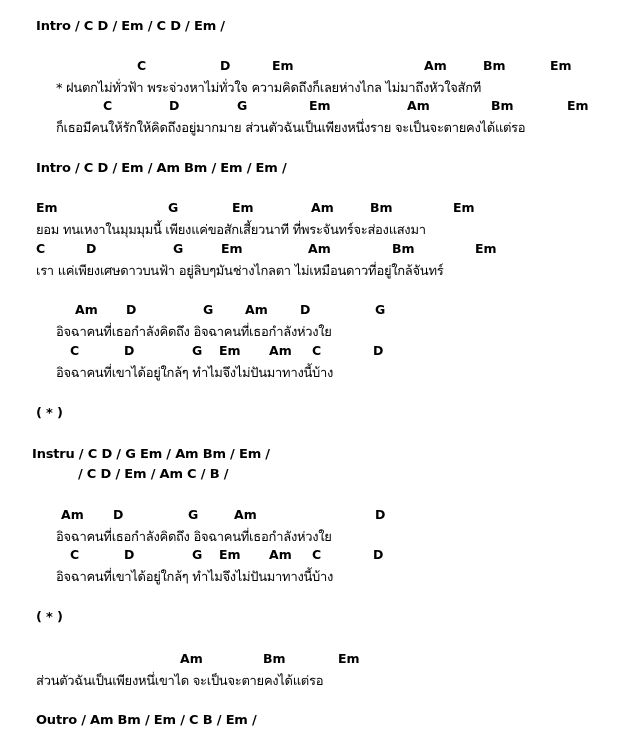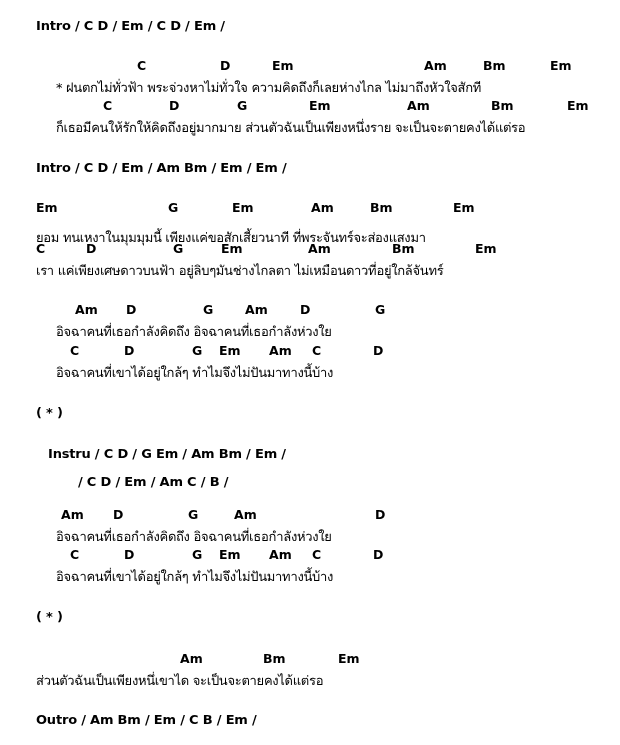--- a/index.html
+++ b/index.html
@@ -35,21 +35,21 @@
 
 <div class="abs section" style="left:36px;top:160px;">Intro  / C D / Em / Am Bm / Em / Em /</div>
 
 <div>
   <span class="abs chord" style="left:36px;top:200px;">Em</span>
   <span class="abs chord" style="left:168px;top:200px;">G</span>
   <span class="abs chord" style="left:232px;top:200px;">Em</span>
   <span class="abs chord" style="left:311px;top:200px;">Am</span>
   <span class="abs chord" style="left:370px;top:200px;">Bm</span>
   <span class="abs chord" style="left:453px;top:200px;">Em</span>
-  <div class="abs lyric" style="left:36px;top:219px;margin-top:8px;">ยอม ทนเหงาในมุมมุมนี้ เพียงแค่ขอสักเสี้ยวนาที ที่พระจันทร์จะส่องแสงมา</div>
+  <div class="abs lyric" style="left:36px;top:219px;">ยอม ทนเหงาในมุมมุมนี้ เพียงแค่ขอสักเสี้ยวนาที ที่พระจันทร์จะส่องแสงมา</div>
 
   <span class="abs chord" style="left:36px;top:241px;">C</span>
   <span class="abs chord" style="left:86px;top:241px;">D</span>
   <span class="abs chord" style="left:173px;top:241px;">G</span>
   <span class="abs chord" style="left:221px;top:241px;">Em</span>
   <span class="abs chord" style="left:308px;top:241px;">Am</span>
   <span class="abs chord" style="left:392px;top:241px;">Bm</span>
   <span class="abs chord" style="left:475px;top:241px;">Em</span>
   <div class="abs lyric" style="left:36px;top:260px;">เรา แค่เพียงเศษดาวบนฟ้า อยู่ลิบๆมันช่างไกลตา ไม่เหมือนดาวที่อยู่ใกล้จันทร์</div>
 </div>
@@ -68,22 +68,22 @@
   <span class="abs chord" style="left:192px;top:343px;">G</span>
   <span class="abs chord" style="left:219px;top:343px;">Em</span>
   <span class="abs chord" style="left:269px;top:343px;">Am</span>
   <span class="abs chord" style="left:312px;top:343px;">C</span>
   <span class="abs chord" style="left:373px;top:343px;">D</span>
   <div class="abs lyric" style="left:56px;top:362px;">อิจฉาคนที่เขาได้อยู่ใกล้ๆ      ทำไมจึงไม่ปันมาทางนี้บ้าง</div>
 </div>
 
 <div class="abs section" style="left:36px;top:405px;">( * )</div>
 
-<div class="abs section" style="left:48px;top:446px;text-align:center;">Instru  / C D / G Em / Am Bm / Em /</div>
-<div class="abs section" style="left:78px;top:466px;margin-top:8px;">/ C D / Em / Am C / B /</div>
+<div class="abs section" style="left:32px;top:446px;text-align:center;">Instru  / C D / G Em / Am Bm / Em /</div>
+<div class="abs section" style="left:78px;top:466px;">/ C D / Em / Am C / B /</div>
 
 <div>
   <span class="abs chord" style="left:61px;top:507px;">Am</span>
   <span class="abs chord" style="left:113px;top:507px;">D</span>
   <span class="abs chord" style="left:188px;top:507px;">G</span>
   <span class="abs chord" style="left:234px;top:507px;">Am</span>
   <span class="abs chord" style="left:375px;top:507px;">D</span>
   <div class="abs lyric" style="left:56px;top:526px;">อิจฉาคนที่เธอกำลังคิดถึง   อิจฉาคนที่เธอกำลังห่วงใย</div>
 
   <span class="abs chord" style="left:70px;top:547px;">C</span>

